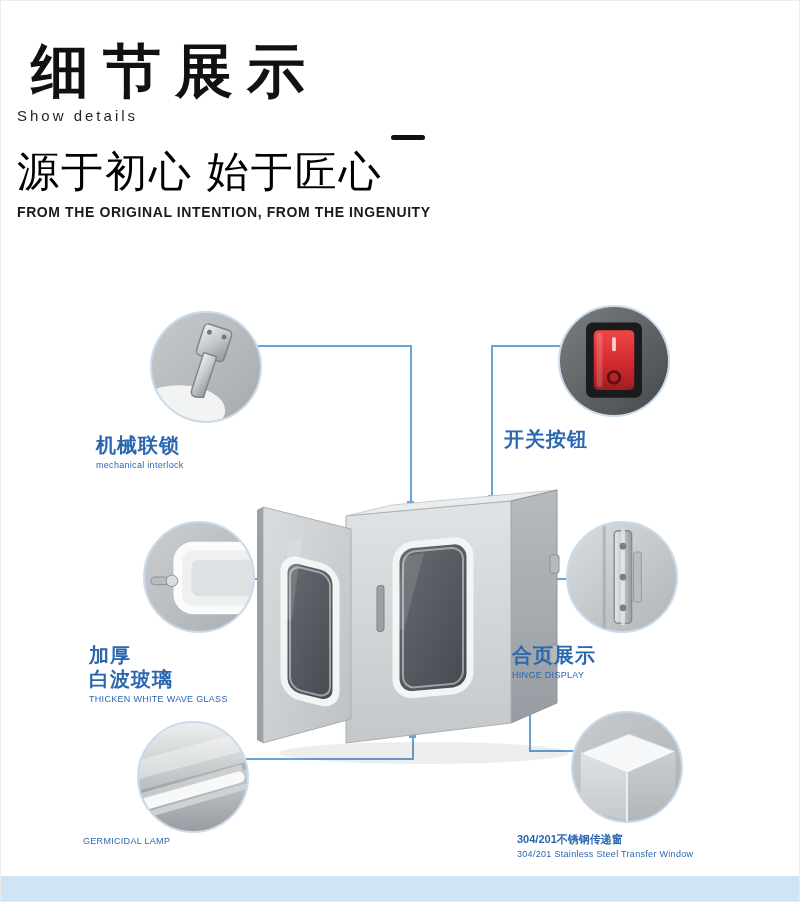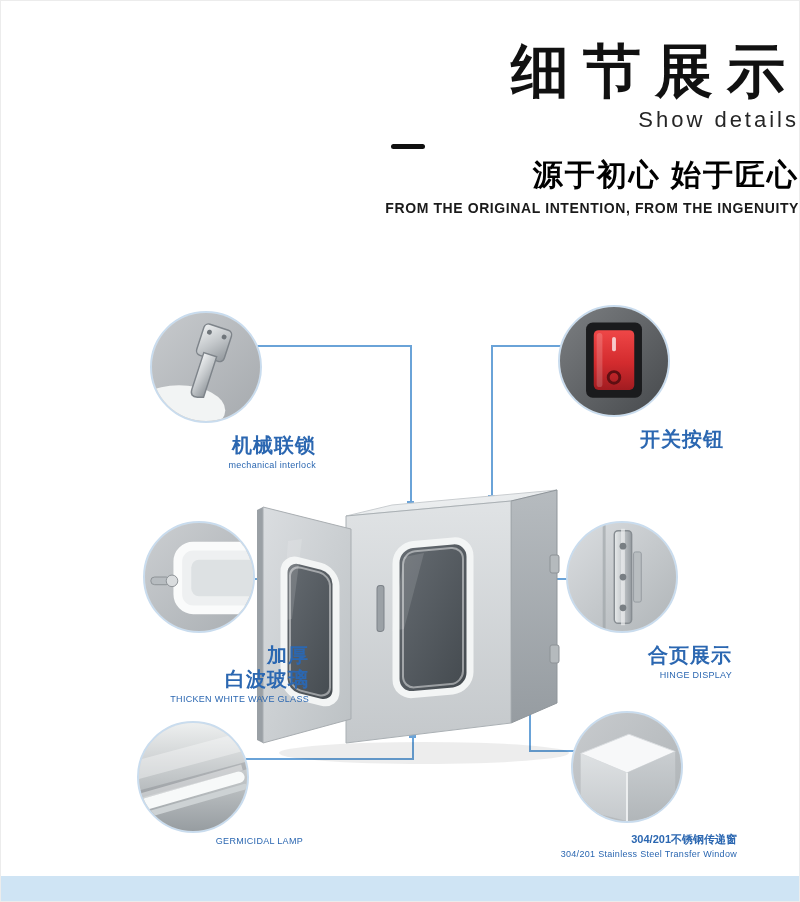--- a/index.html
+++ b/index.html
@@ -5,32 +5,32 @@
   * { margin:0; padding:0; box-sizing:border-box; }
   html,body { background:#ffffff; }
   body { font-family:"Liberation Sans","DejaVu Sans",sans-serif; }
 
   .page {
     position:relative; width:800px; height:902px; margin:0 auto;
     background:#ffffff; border:1px solid #ececec; overflow:hidden;
   }
 
   
-  .header { position:absolute; top:0; left:16px; right:0; text-align:right; }
+  .header { position:absolute; top:0; left:16px; right:0; text-align:left; }
   .title-cn {
     margin-top:38px; font-size:58px; font-weight:900; color:var(--title-black,#111);
     letter-spacing:14px; text-indent:14px; line-height:1.1;
   }
-  .title-en { margin-top:4px; font-size:22px; color:#262626; letter-spacing:3px; }
+  .title-en { margin-top:4px; font-size:15px; color:#262626; letter-spacing:3px; }
   .divider { width:34px; height:5px; background:#101010; border-radius:3px; margin:11px auto 9px; }
-  .slogan-cn { font-size:30px; font-weight:700; color:#000; letter-spacing:2px; line-height:1.1; }
+  .slogan-cn { font-size:42px; font-weight:400; color:#000; letter-spacing:2px; line-height:1.1; }
   .slogan-en { margin-top:9px; font-size:14px; font-weight:700; color:#1a1a1a; letter-spacing:.6px; }
 
   
-  .callout { position:absolute; width:220px; text-align:right; }
+  .callout { position:absolute; width:220px; text-align:left; }
   .circle {
     width:112px; height:112px; border-radius:50%; margin:0 auto; overflow:hidden;
     border:2px solid var(--circle-border,#c9dcee); background:#d7dadd;
   }
   .circle svg { display:block; width:100%; height:100%; }
   .label-cn {
     margin-top:10px; font-size:20px; font-weight:700; color:var(--accent-blue,#2b67b1);
     white-space:pre-line; line-height:1.2; letter-spacing:1px;
   }
   .label-en { margin-top:3px; font-size:9px; font-weight:400; color:var(--accent-blue,#2b67b1); letter-spacing:.3px; }

